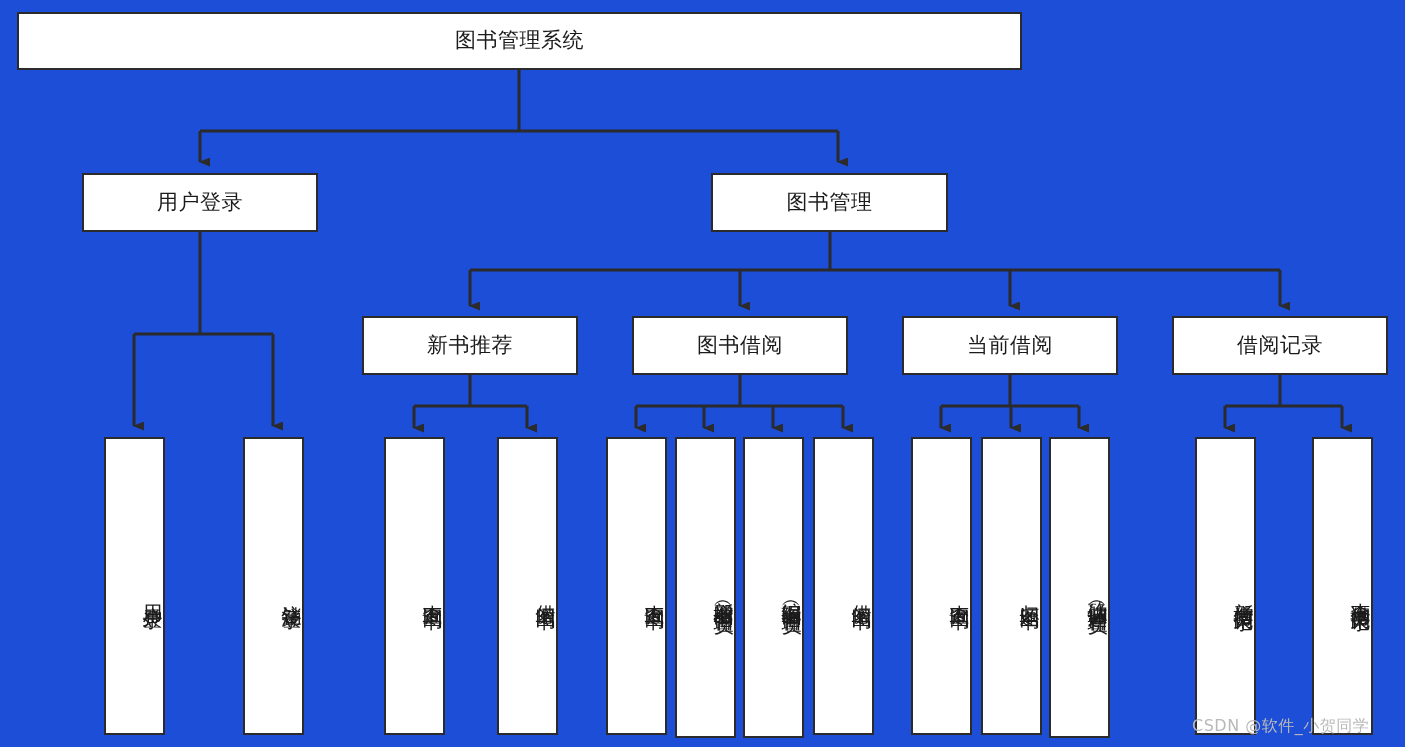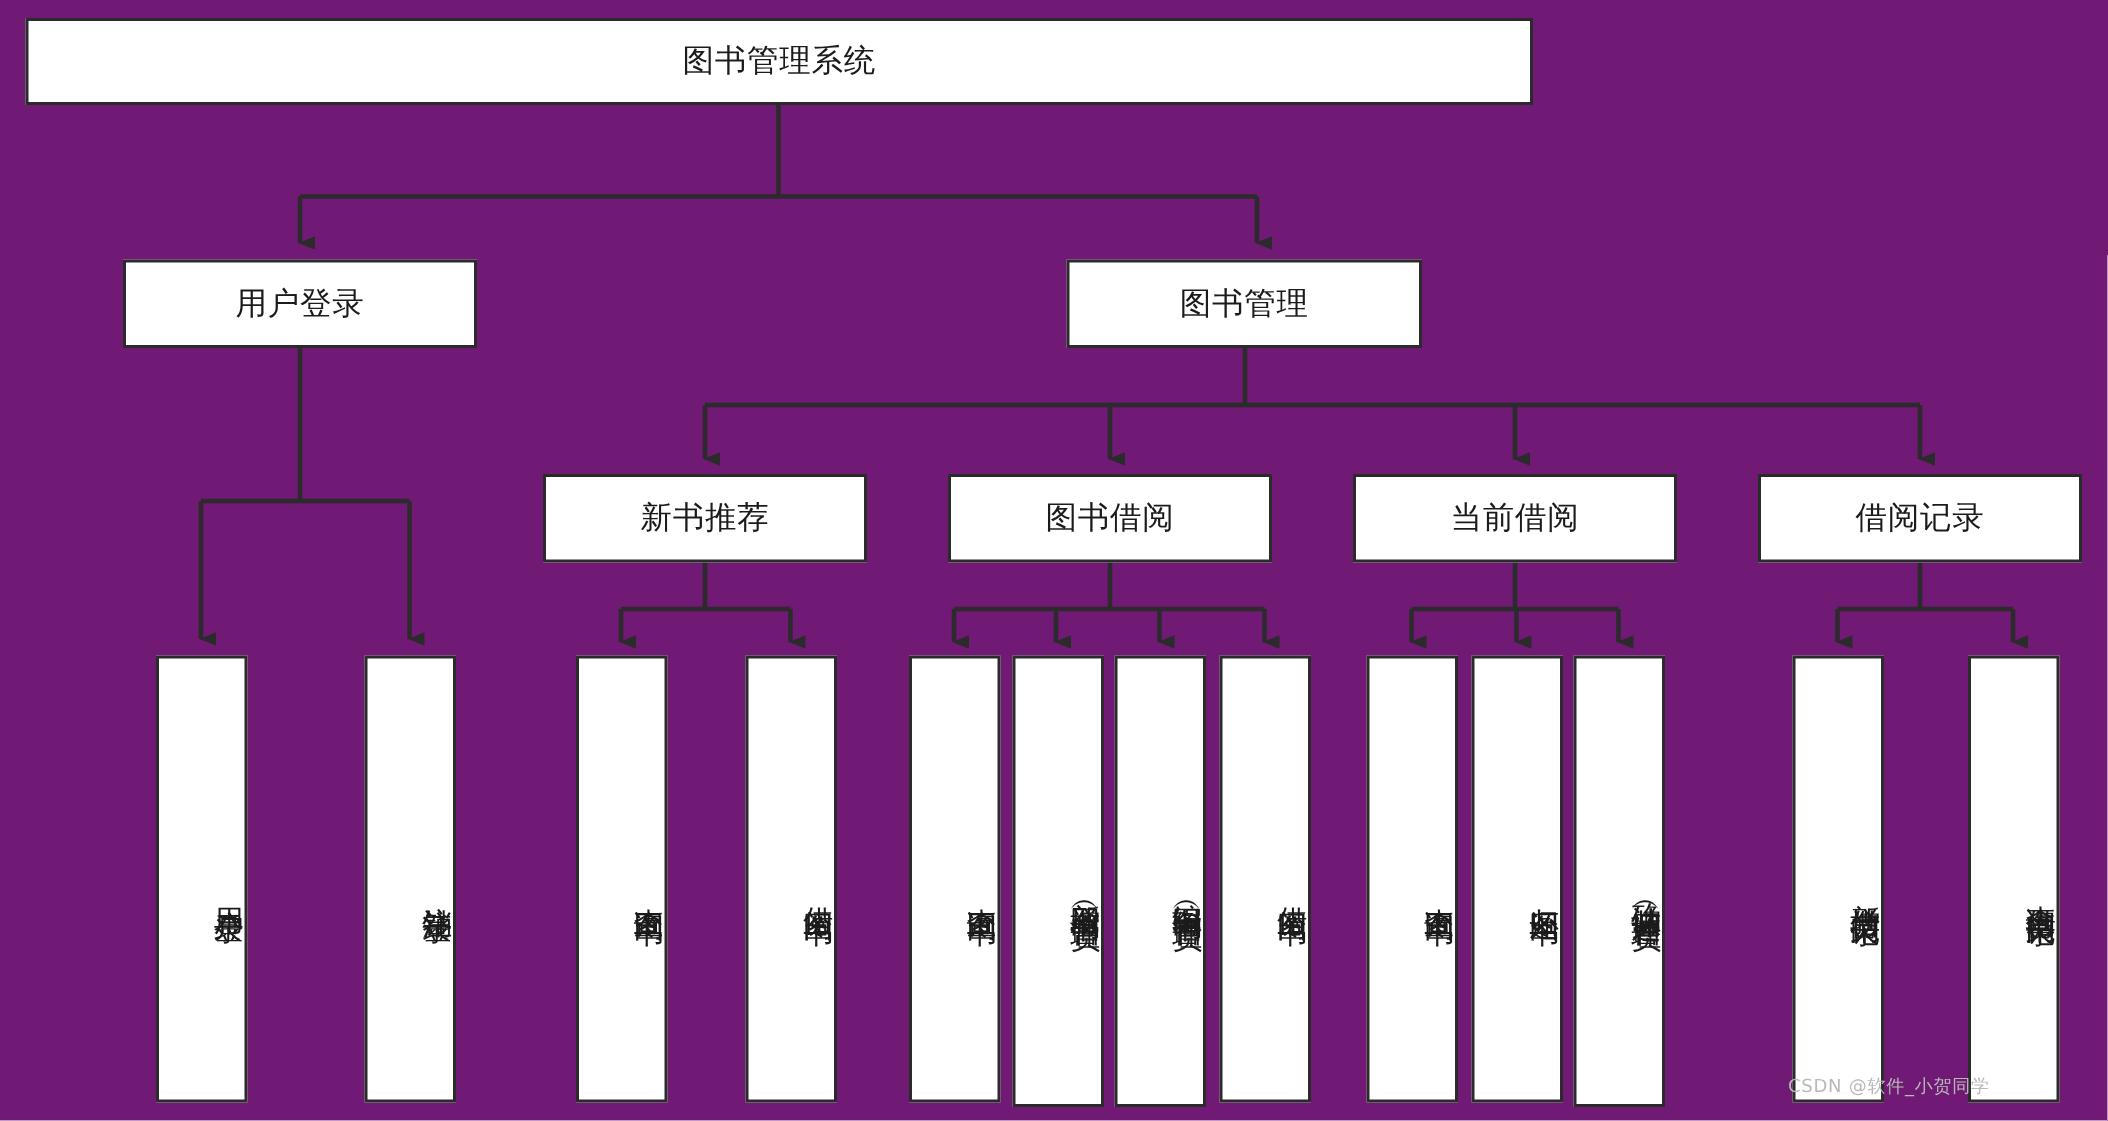--- a/index.html
+++ b/index.html
@@ -8,21 +8,21 @@
     padding: 0;
     background: #ffffff;
   }
   body {
     font-family: "DejaVu Sans", "Liberation Sans", sans-serif;
   }
   #canvas {
     position: relative;
     width: 1405px;
     height: 747px;
-    background: #701a75;
+    background: #1d4ed8;
     overflow: hidden;
   }
   #wires {
     position: absolute;
     left: 0;
     top: 0;
     width: 1405px;
     height: 747px;
     pointer-events: none;
   }
@@ -54,21 +54,21 @@
     letter-spacing: 2px;
     line-height: 1.05;
   }
   .node-v .vlabel {
     writing-mode: vertical-rl;
     text-orientation: upright;
     white-space: normal;
   }
   .watermark {
     position: absolute;
-    font-size: 12px;
+    font-size: 16px;
     color: #b9b9b9;
     letter-spacing: 0.5px;
     white-space: nowrap;
     user-select: none;
   }
 </style>
 </head>
 <body>
 
 <div id="canvas">

